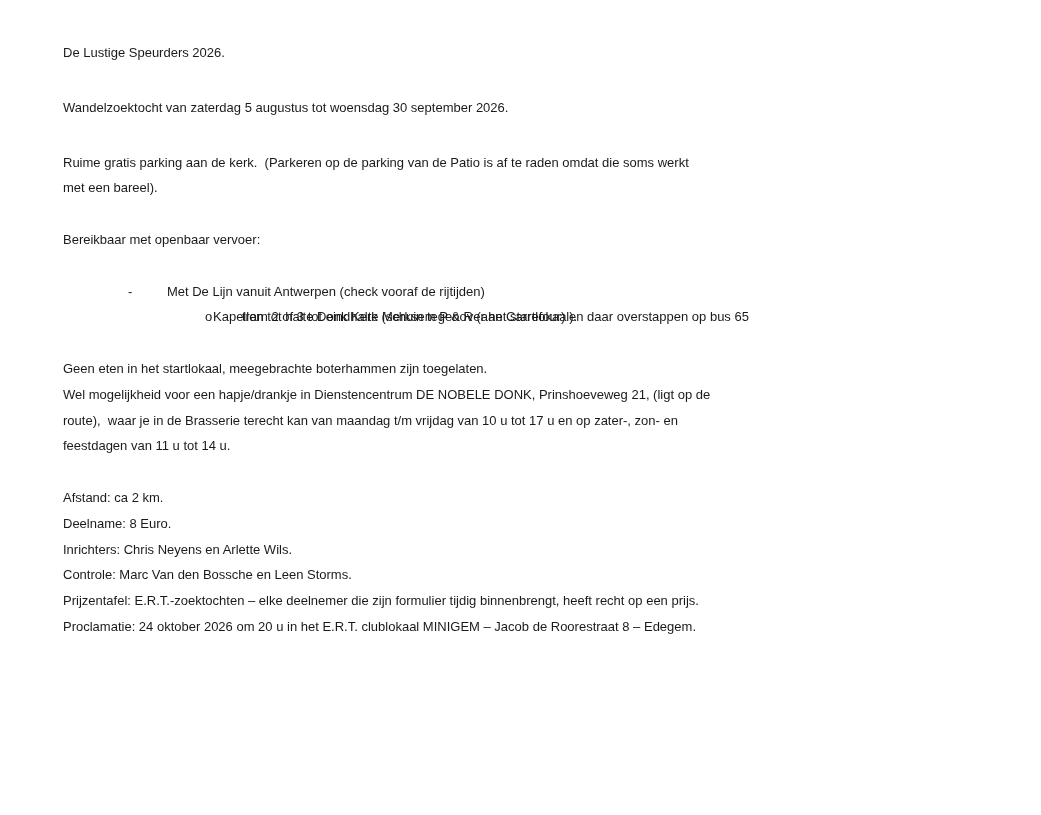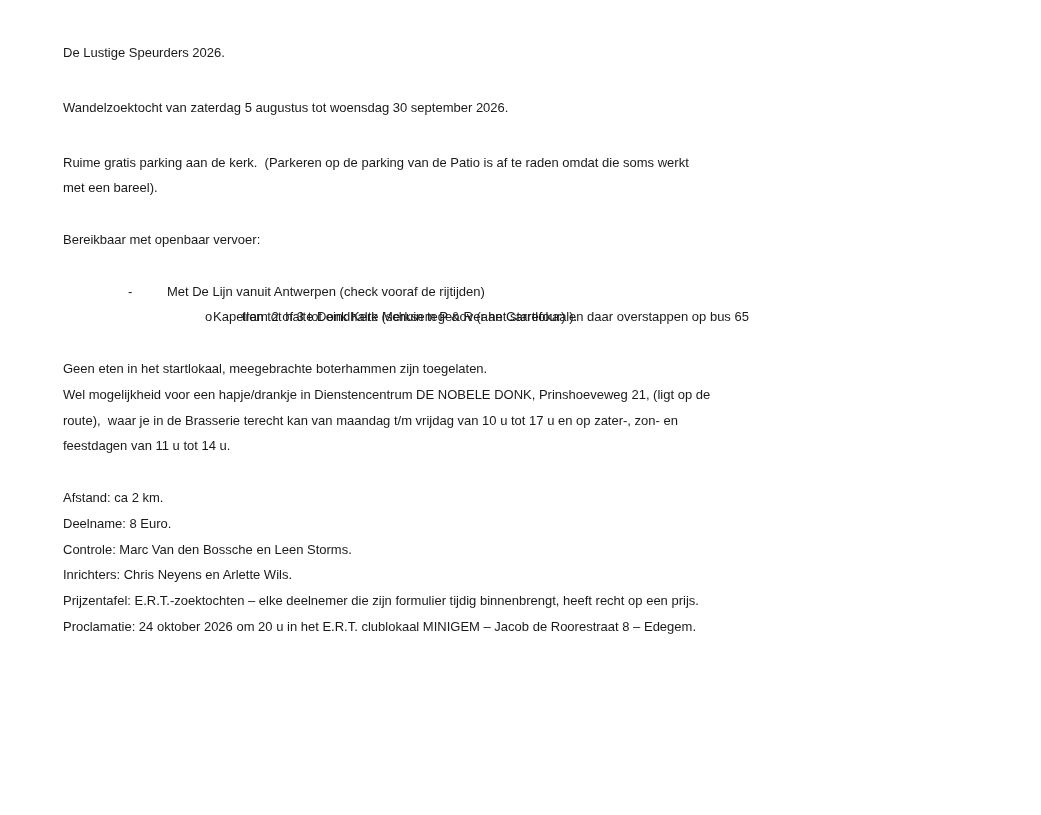--- a/index.html
+++ b/index.html
@@ -67,20 +67,20 @@
     <div class="para">
       <div class="line">Geen eten in het startlokaal, meegebrachte boterhammen zijn toegelaten.</div>
       <div class="line">Wel mogelijkheid voor een hapje/drankje in Dienstencentrum DE NOBELE DONK, Prinshoeveweg 21, (ligt op de</div>
       <div class="line">route),  waar je in de Brasserie terecht kan van maandag t/m vrijdag van 10 u tot 17 u en op zater-, zon- en</div>
       <div class="line">feestdagen van 11 u tot 14 u.</div>
     </div>
 
     <div class="para">
       <div class="line">Afstand: ca 2 km.</div>
       <div class="line">Deelname: 8 Euro.</div>
+      <div class="line">Inrichters: Chris Neyens en Arlette Wils.</div>
       <div class="line">Controle: Marc Van den Bossche en Leen Storms.</div>
-      <div class="line">Inrichters: Chris Neyens en Arlette Wils.</div>
       <div class="line">Prijzentafel: E.R.T.-zoektochten – elke deelnemer die zijn formulier tijdig binnenbrengt, heeft recht op een prijs.</div>
       <div class="line">Proclamatie: 24 oktober 2026 om 20 u in het E.R.T. clublokaal MINIGEM – Jacob de Roorestraat 8 – Edegem.</div>
     </div>
 
   </div>
 </div>
 
 </body></html>

